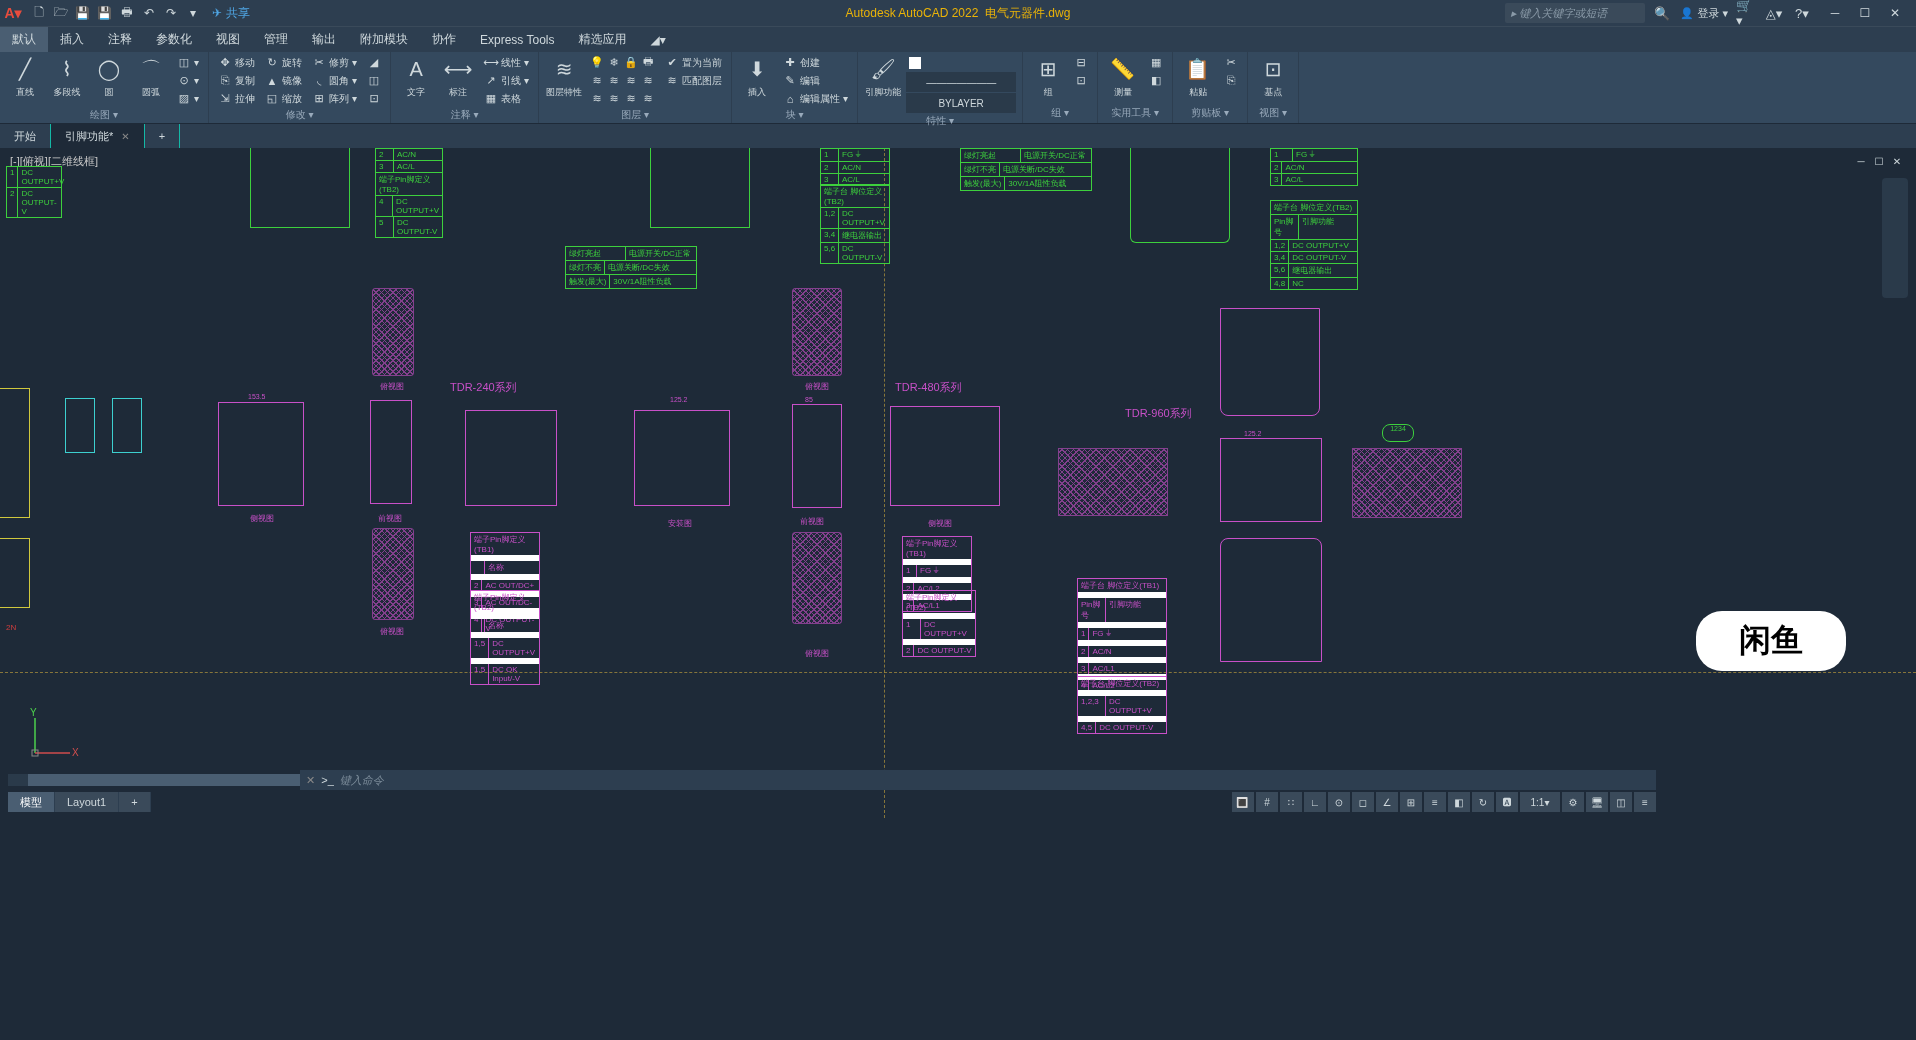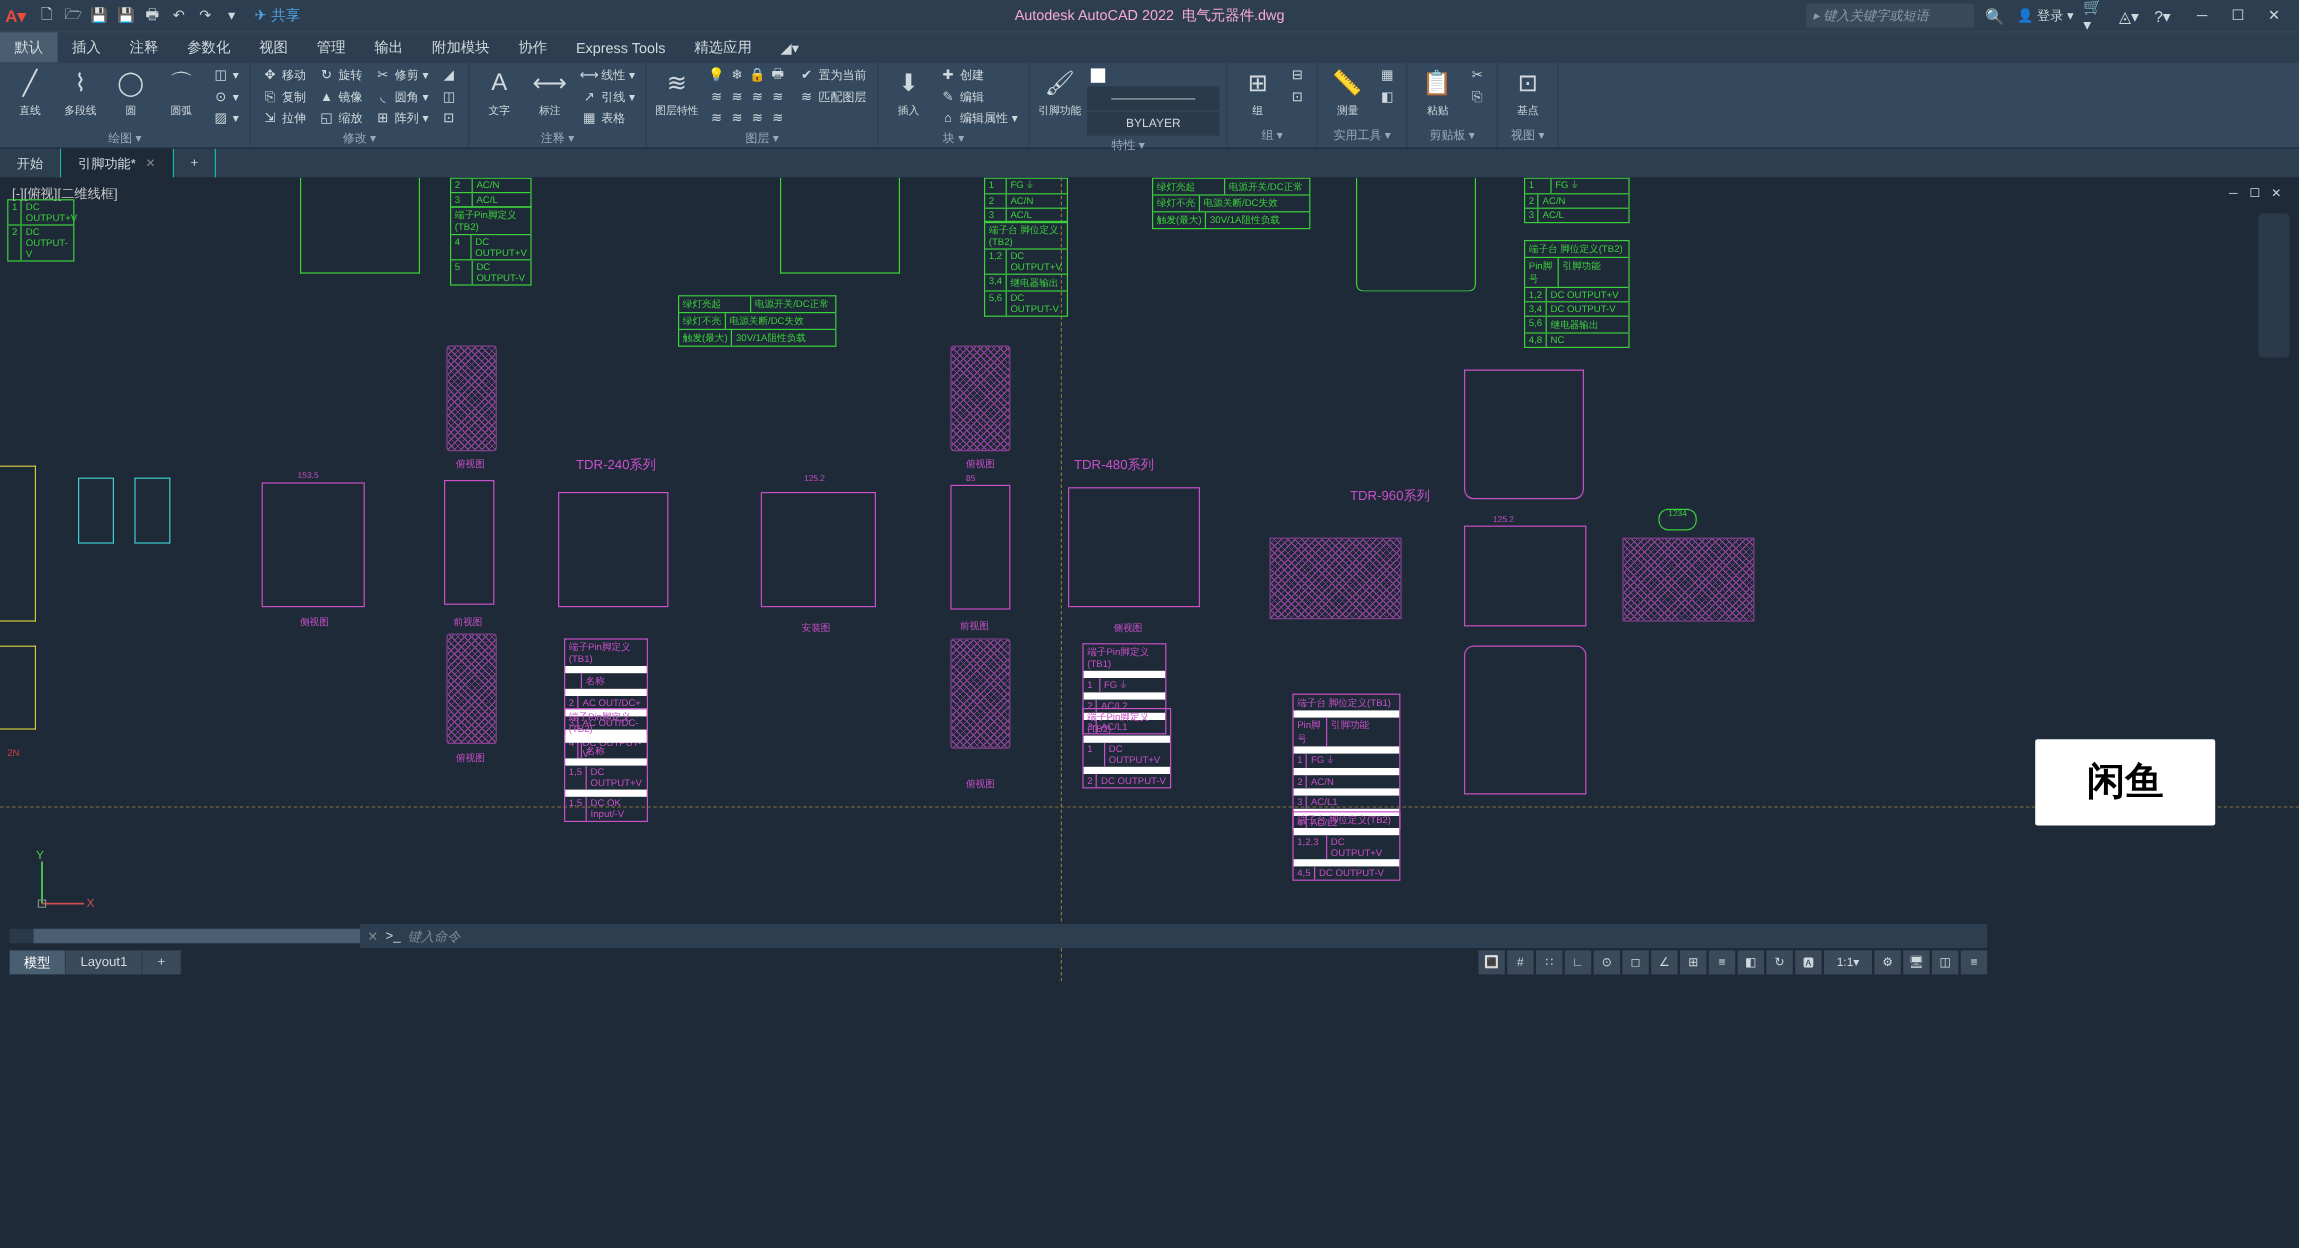--- a/index.html
+++ b/index.html
@@ -49,21 +49,21 @@
       color: #4fa5e3;
       font-size: 12px;
       display: flex;
       align-items: center;
       gap: 4px;
     }
     .title-center {
       position: absolute;
       left: 50%;
       transform: translateX(-50%);
-      color: #f9a8d4;
+      color: #eab308;
       font-size: 12px;
     }
     .title-right {
       margin-left: auto;
       display: flex;
       align-items: center;
       gap: 8px;
       padding-right: 6px;
     }
     .search-box {
@@ -383,25 +383,25 @@
       background: #3a4a5a;
       display: flex;
       align-items: center;
       justify-content: center;
       font-size: 10px;
       color: #cfd8dc;
     }
     .watermark-logo {
       position: absolute;
       right: 70px;
-      bottom: 130px;
+      bottom: 147px;
       width: 150px;
-      height: 72px;
+      height: 60px;
       background: #fff;
-      border-radius: 2px;
+      border-radius: 26px;
       display: flex;
       align-items: center;
       justify-content: center;
       font-size: 32px;
       color: #000;
       font-weight: bold;
     }
     .watermark-text {
       position: absolute;
       right: 260px;
@@ -882,21 +882,21 @@
           <div class="cell">DC OUTPUT-V</div>
         </div>
     </div>
 
     <div class="yellow-box" style="left:0;top:240px;width:30px;height:130px;border-left:none;"></div>
     <div class="cyan-box" style="left:65px;top:250px;width:30px;height:55px;"></div>
     <div class="cyan-box" style="left:112px;top:250px;width:30px;height:55px;"></div>
     <div class="yellow-box" style="left:0;top:390px;width:30px;height:70px;border-left:none;"></div>
     <div style="position:absolute;left:6px;top:475px;color:#d03d3d;font-size:8px;">2N</div>
 
-    <div class="draw-label" style="left:450px;top:232px;margin-left:30px;">TDR-240系列</div>
+    <div class="draw-label" style="left:450px;top:232px;">TDR-240系列</div>
     <div class="draw-label" style="left:895px;top:232px;">TDR-480系列</div>
     <div class="draw-label" style="left:1125px;top:258px;">TDR-960系列</div>
 
     <div class="comp-box hatch" style="left:372px;top:140px;width:42px;height:88px;border-radius:3px;"></div>
     <div class="draw-label" style="left:380px;top:233px;font-size:8px;">俯视图</div>
     <div class="comp-box" style="left:218px;top:254px;width:86px;height:104px;"></div>
     <div class="draw-label" style="left:250px;top:365px;font-size:8px;">侧视图</div>
     <div class="draw-label" style="left:248px;top:245px;font-size:7px;">153.5</div>
     <div class="comp-box" style="left:370px;top:252px;width:42px;height:104px;"></div>
     <div class="draw-label" style="left:378px;top:365px;font-size:8px;">前视图</div>

